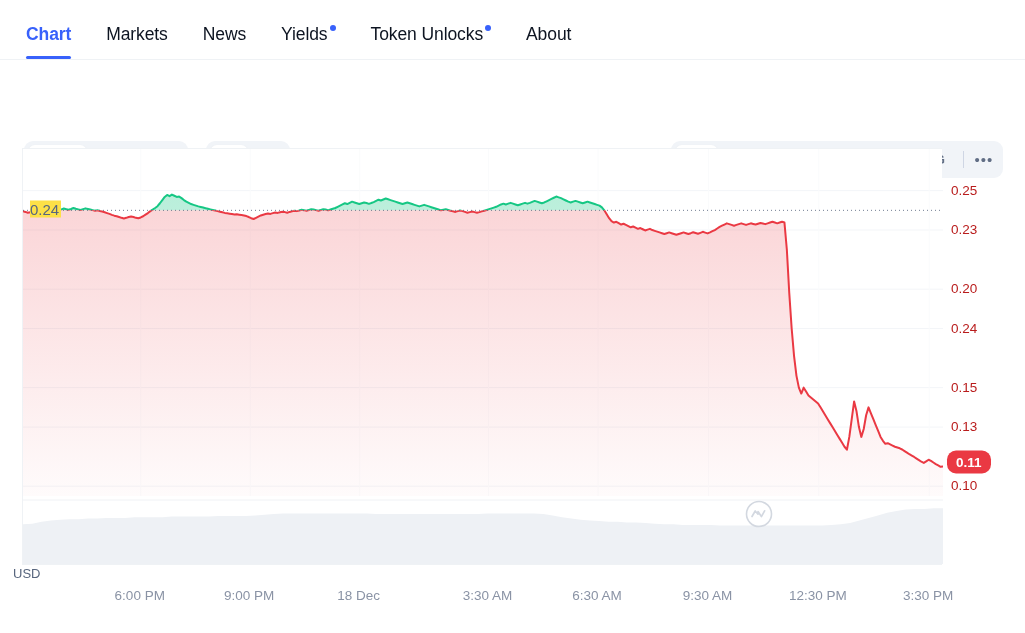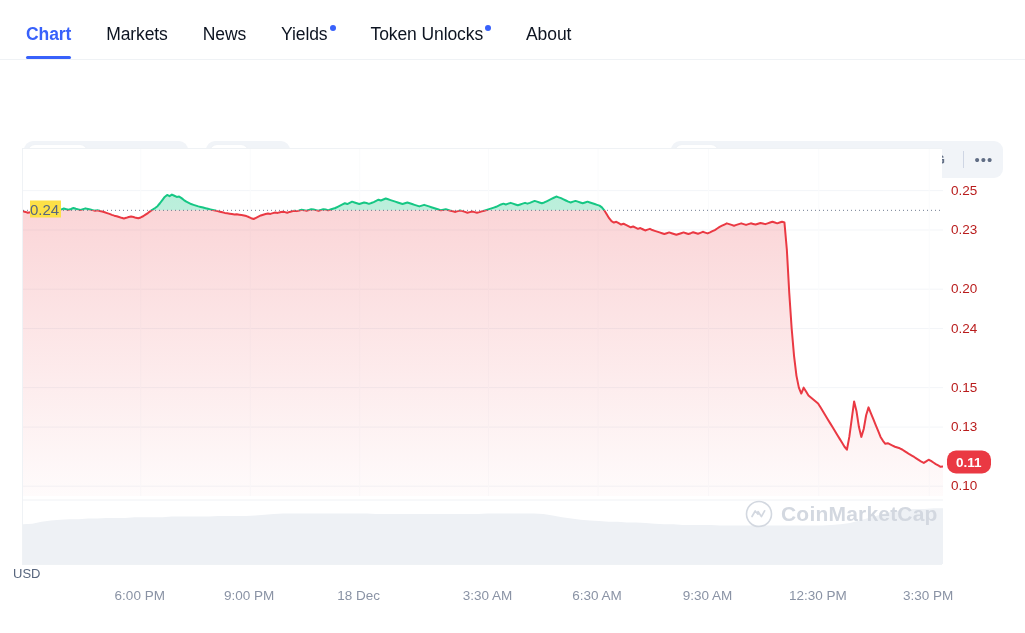--- a/index.html
+++ b/index.html
@@ -237,16 +237,15 @@
       <div class="xtick" style="left: 685.4px;">9:30 AM</div>
       <div class="xtick" style="left: 795.8px;">12:30 PM</div>
       <div class="xtick" style="left: 906.2px;">3:30 PM</div>
     </div>
 
   <div class="watermark">
     <svg width="28" height="28" viewBox="0 0 28 28">
       <circle cx="14" cy="14" r="12.5" fill="none" stroke="#d3d8e0" stroke-width="1.6"></circle>
       <path d="M7 16.5 L10.2 11 L13 14.2 L13 11.6 L16.4 16.6 L19.6 10.8" fill="none" stroke="#d3d8e0" stroke-width="1.7" stroke-linecap="round" stroke-linejoin="round"></path>
     </svg>
-    <span class="wm-text">CoinMarketCap</span>
   </div>
 
 </div>
 
 </body></html>

